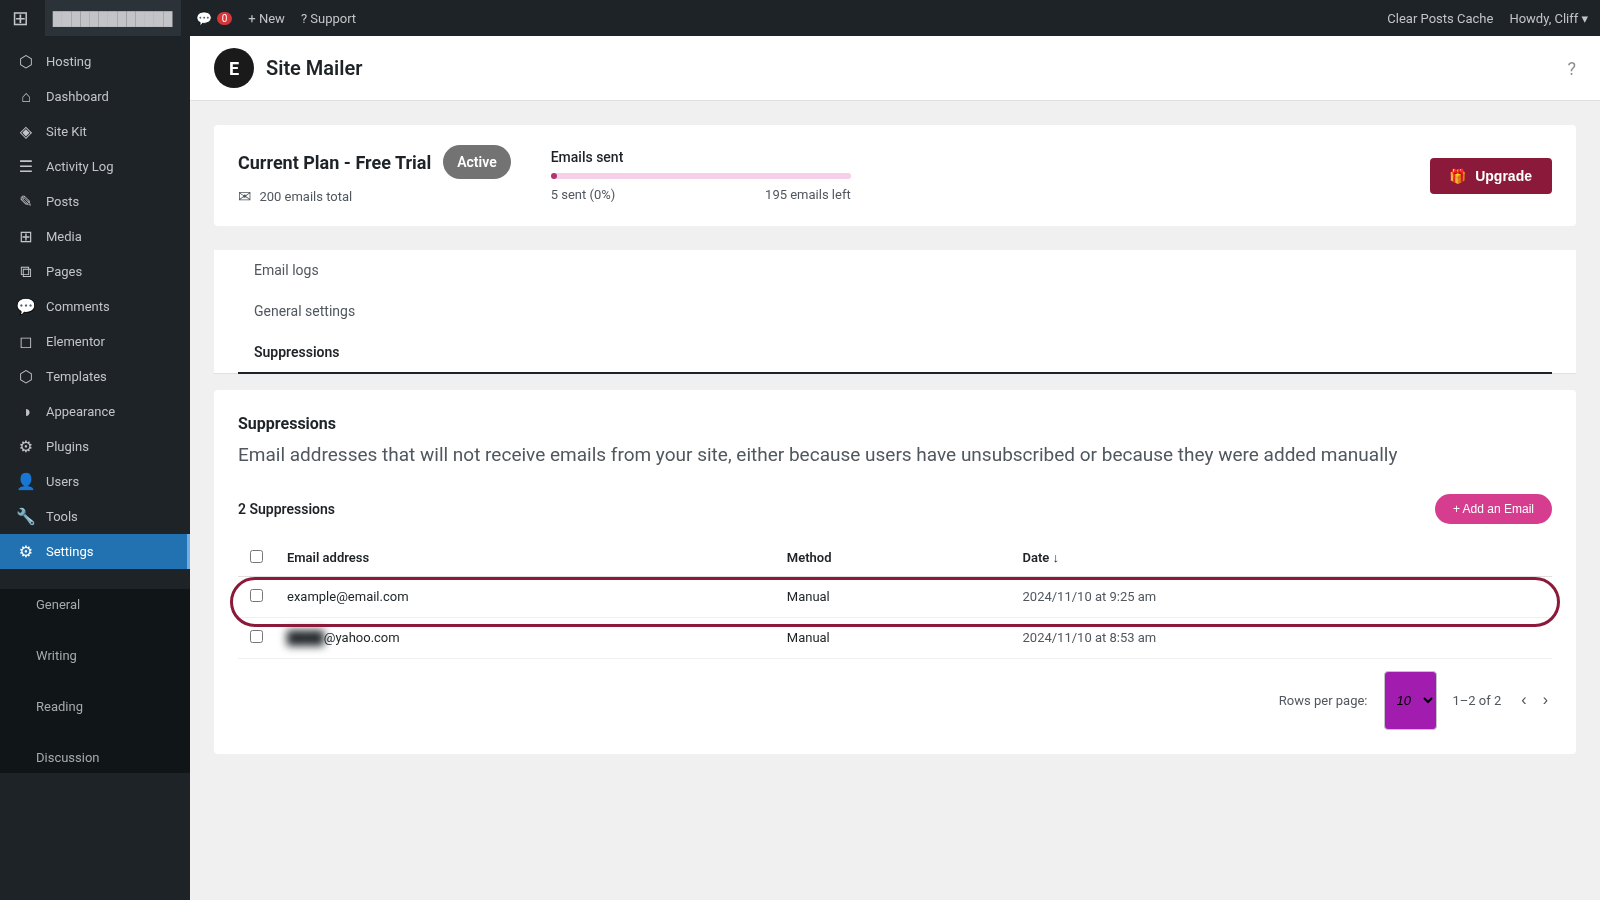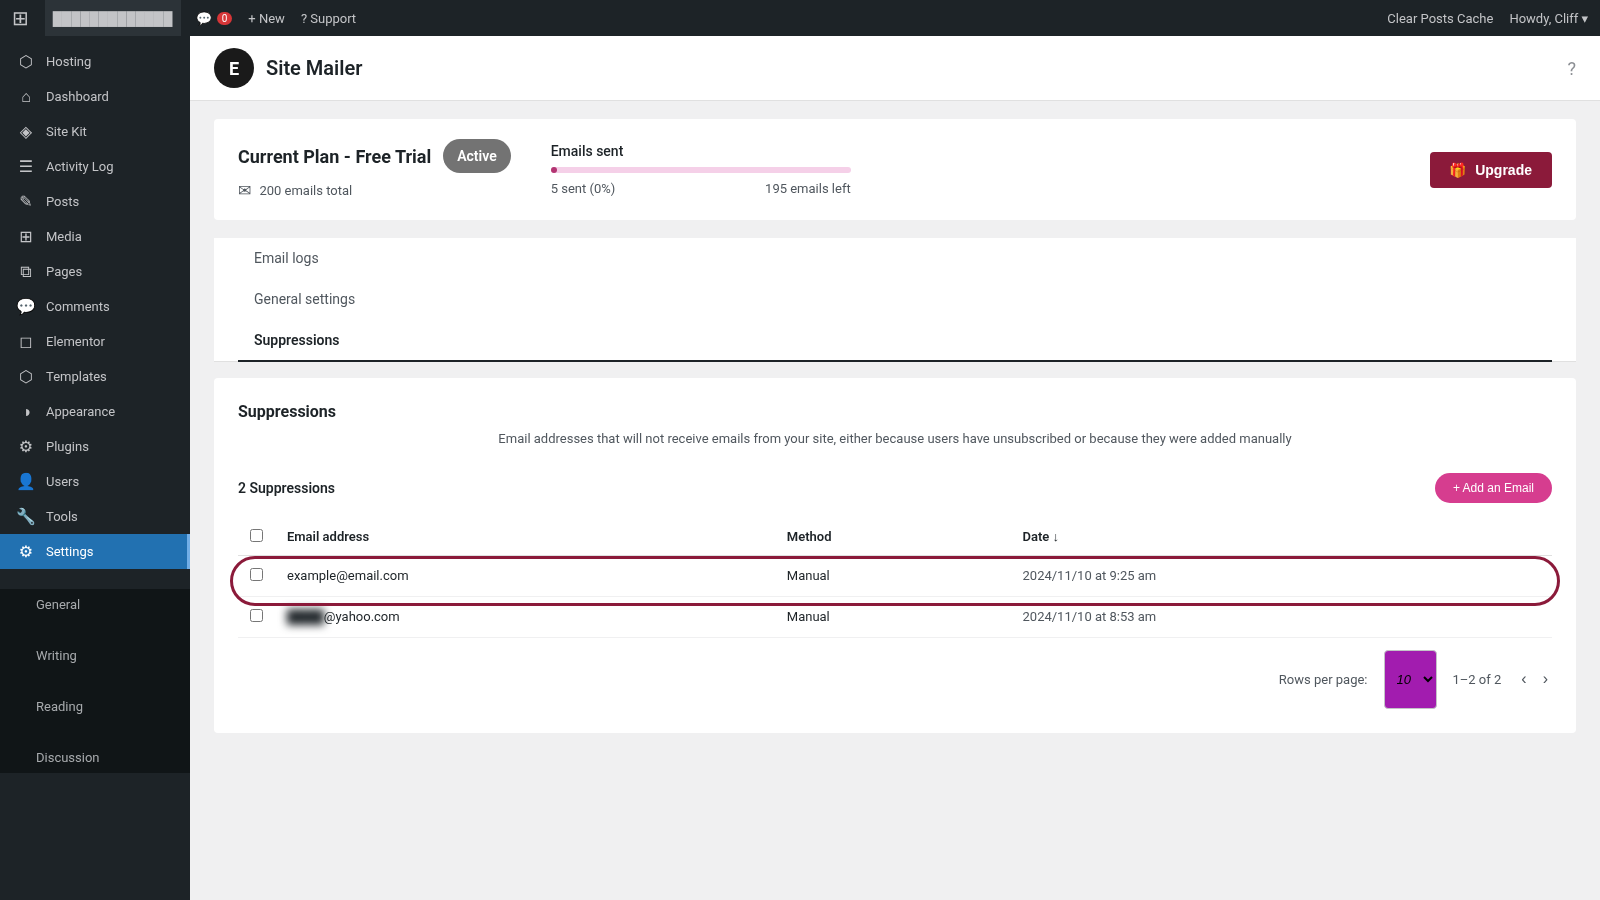--- a/index.html
+++ b/index.html
@@ -84,21 +84,21 @@
       border-radius: 50%;
       display: flex; align-items: center; justify-content: center;
       color: #fff; font-size: 18px; font-weight: bold;
     }
     .page-title { font-size: 20px; font-weight: 600; color: #1d2327; }
     .help-icon { color: #8c8f94; font-size: 18px; cursor: pointer; }
 
     
     .plan-card {
       background: #fff;
-      margin: 18px 24px;
+      margin: 24px 24px;
       padding: 20px 24px;
       border-radius: 4px;
       display: flex;
       align-items: center;
       gap: 40px;
     }
     .plan-info { display: flex; flex-direction: column; gap: 8px; min-width: 220px; }
     .plan-title-row { display: flex; align-items: center; gap: 12px; }
     .plan-name { font-size: 18px; font-weight: 700; color: #1d2327; }
     .active-badge {
@@ -154,21 +154,21 @@
     .tab.active { color: #1d2327; font-weight: 600; border-bottom: 2px solid #1d2327; }
 
     
     .suppressions-content {
       background: #fff;
       margin: 16px 24px;
       padding: 24px;
       border-radius: 4px;
     }
     .suppressions-title { font-size: 16px; font-weight: 700; color: #1d2327; margin-bottom: 8px; }
-    .suppressions-desc { font-size: 13px; color: #50575e; line-height: 1.5; margin-bottom: 24px; text-align: center; }
+    .suppressions-desc { font-size: 19px; color: #50575e; line-height: 1.5; margin-bottom: 24px; }
 
     .suppressions-header {
       display: flex;
       align-items: center;
       justify-content: space-between;
       margin-bottom: 16px;
     }
     .suppressions-count { font-size: 14px; font-weight: 600; color: #1d2327; }
     .add-email-btn {
       background: #d63d8f;

